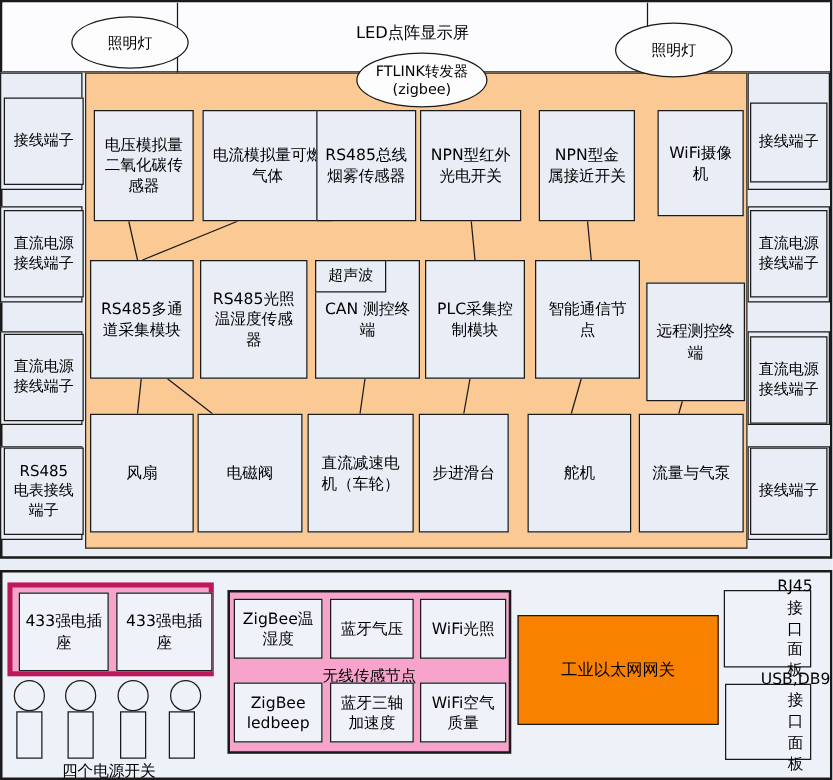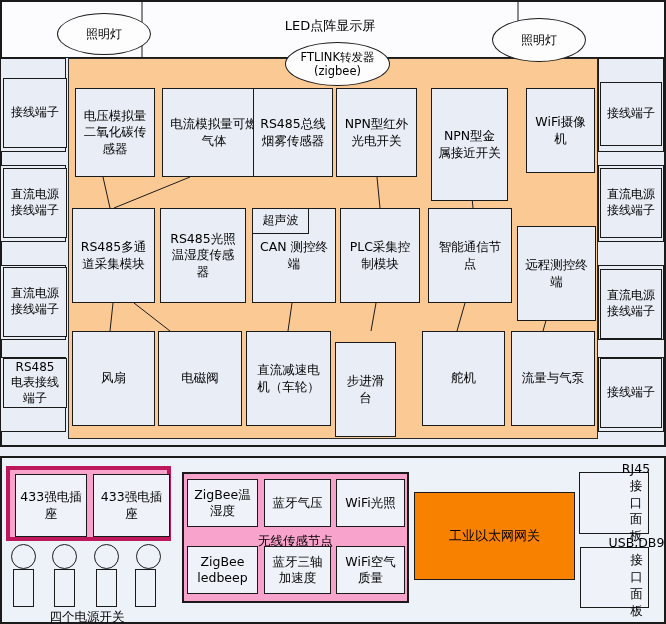--- a/index.html
+++ b/index.html
@@ -92,47 +92,47 @@
       <line x1="132" y1="301" x2="168" y2="329" stroke="#1a1a1a" stroke-width="1"></line>
       <line x1="290" y1="301" x2="286" y2="329" stroke="#1a1a1a" stroke-width="1"></line>
       <line x1="374" y1="301" x2="369" y2="329" stroke="#1a1a1a" stroke-width="1"></line>
       <line x1="463" y1="301" x2="455" y2="329" stroke="#1a1a1a" stroke-width="1"></line>
       <line x1="549" y1="301" x2="541" y2="329" stroke="#1a1a1a" stroke-width="1"></line>
     </svg>
 
     <div class="box side-box" style="left:1px;  top:76px;  width:64px; height:70px;">接线端子</div>
     <div class="box side-box" style="left:1px;  top:166px; width:64px; height:70px;">直流电源接线端子</div>
     <div class="box side-box" style="left:1px;  top:265px; width:64px; height:70px;">直流电源接线端子</div>
-    <div class="box side-box" style="left:1px;  top:356px; width:64px; height:50px;">RS485电表接线端子</div>
+    <div class="box side-box" style="left:1px;  top:356px; width:64px; height:70px;">RS485电表接线端子</div>
 
     <div class="box side-box" style="left:598px; top:80px;  width:62px; height:64px;">接线端子</div>
     <div class="box side-box" style="left:598px; top:166px; width:62px; height:70px;">直流电源接线端子</div>
     <div class="box side-box" style="left:598px; top:267px; width:62px; height:70px;">直流电源接线端子</div>
     <div class="box side-box" style="left:598px; top:356px; width:62px; height:70px;">接线端子</div>
 
     <div class="box" style="left:73px;  top:86px; width:80px; height:89px;">电压模拟量二氧化碳传感器</div>
     <div class="box" style="left:160px; top:86px; width:104px; height:89px;">电流模拟量可燃气体</div>
     <div class="box" style="left:251px; top:86px; width:80px; height:89px;">RS485总线烟雾传感器</div>
     <div class="box" style="left:334px; top:86px; width:81px; height:89px;">NPN型红外光电开关</div>
-    <div class="box" style="left:429px; top:86px; width:77px; height:113px;">NPN型金属接近开关</div>
+    <div class="box" style="left:429px; top:86px; width:77px; height:89px;">NPN型金属接近开关</div>
     <div class="box" style="left:524px; top:86px; width:69px; height:85px;">WiFi摄像机</div>
 
     <div class="box" style="left:70px;  top:206px; width:83px; height:95px;">RS485多通道采集模块</div>
     <div class="box" style="left:158px; top:206px; width:86px; height:95px;">RS485光照温湿度传感器</div>
     <div class="box" style="left:250px; top:206px; width:84px; height:95px;">CAN 测控终端
       <div class="mini-box">超声波</div>
     </div>
     <div class="box" style="left:338px; top:206px; width:80px; height:95px;">PLC采集控制模块</div>
     <div class="box" style="left:426px; top:206px; width:84px; height:95px;">智能通信节点</div>
     <div class="box" style="left:515px; top:224px; width:79px; height:95px;">远程测控终端</div>
 
     <div class="box" style="left:70px;  top:329px; width:83px; height:95px;">风扇</div>
     <div class="box" style="left:156px; top:329px; width:84px; height:95px;">电磁阀</div>
     <div class="box" style="left:244px; top:329px; width:85px; height:95px;">直流减速电机（车轮）</div>
-    <div class="box" style="left:333px; top:340px; width:61px; height:95px;">步进滑台</div>
+    <div class="box" style="left:333px; top:329px; width:72px; height:95px;">步进滑台</div>
     <div class="box" style="left:420px; top:329px; width:83px; height:95px;">舵机</div>
     <div class="box" style="left:509px; top:329px; width:84px; height:95px;">流量与气泵</div>
 
     <div class="ellipse" style="left:55px;  top:11px; width:94px;  height:42px;">
       <span>照明灯</span>
     </div>
     <div class="ellipse" style="left:490px; top:16px; width:94px;  height:44px;">
       <span>照明灯</span>
     </div>
     <div class="ellipse" style="left:283px; top:40px; width:105px; height:44px; font-size:11.5px;">

